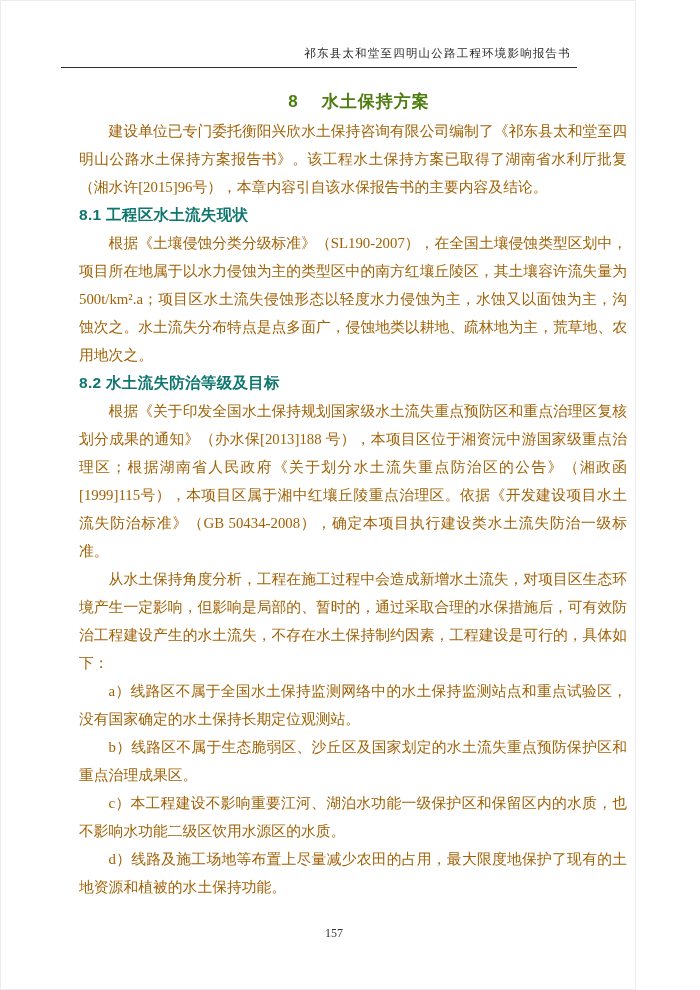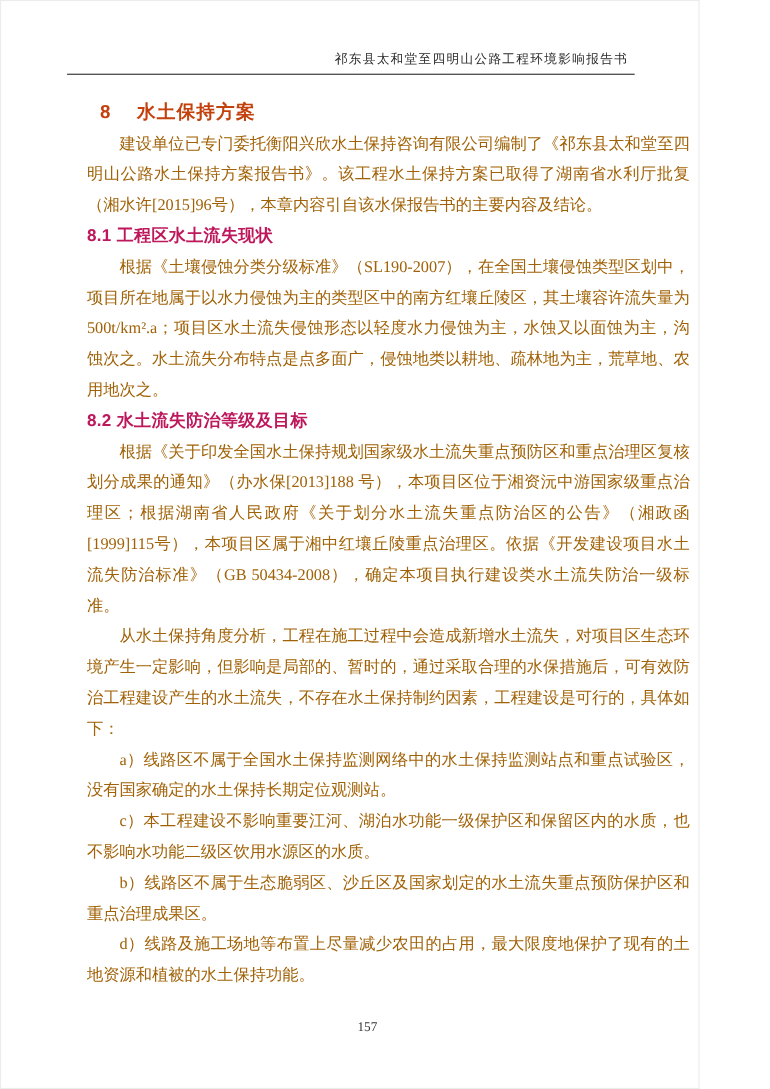--- a/index.html
+++ b/index.html
@@ -38,35 +38,36 @@
   .content {
     position: absolute;
     top: 68px;
     left: 78px;
     width: 548px;
   }
   .chapter-heading {
     font-family: "Liberation Sans", "DejaVu Sans", sans-serif;
     font-size: 17px;
     font-weight: bold;
-    color: #c2410c;
+    color: #4d7c0f;
     margin: 18px 0 0 12px;
     line-height: 30px;
     letter-spacing: 1px;
+    text-align: center;
   }
   .chapter-heading .chapter-number {
     display: inline-block;
     margin-right: 24px;
     letter-spacing: 0;
   }
   .section-heading {
     font-family: "Liberation Sans", "DejaVu Sans", sans-serif;
     font-size: 15.5px;
     font-weight: bold;
-    color: #be185d;
+    color: #0f766e;
     line-height: 28px;
     margin: 0;
     letter-spacing: 0.3px;
   }
   .para {
     font-size: 14.8px;
     line-height: 28px;
     margin: 0;
     text-align: justify;
     text-indent: 2em;
@@ -106,23 +107,23 @@
 
     <h2 class="section-heading">8.2 水土流失防治等级及目标</h2>
 
     <p class="para">根据《关于印发全国水土保持规划国家级水土流失重点预防区和重点治理区复核划分成果的通知》（办水保[2013]188 号），本项目区位于湘资沅中游国家级重点治理区；根据湖南省人民政府《关于划分水土流失重点防治区的公告》（湘政函[1999]115号），本项目区属于湘中红壤丘陵重点治理区。依据《开发建设项目水土流失防治标准》（GB 50434-2008），确定本项目执行建设类水土流失防治一级标准。</p>
 
 
     <p class="para">从水土保持角度分析，工程在施工过程中会造成新增水土流失，对项目区生态环境产生一定影响，但影响是局部的、暂时的，通过采取合理的水保措施后，可有效防治工程建设产生的水土流失，不存在水土保持制约因素，工程建设是可行的，具体如下：</p>
 
     <p class="para">a）线路区不属于全国水土保持监测网络中的水土保持监测站点和重点试验区，没有国家确定的水土保持长期定位观测站。</p>
 
+    <p class="para">b）线路区不属于生态脆弱区、沙丘区及国家划定的水土流失重点预防保护区和重点治理成果区。</p>
+
     <p class="para">c）本工程建设不影响重要江河、湖泊水功能一级保护区和保留区内的水质，也不影响水功能二级区饮用水源区的水质。</p>
-
-    <p class="para">b）线路区不属于生态脆弱区、沙丘区及国家划定的水土流失重点预防保护区和重点治理成果区。</p>
 
     <p class="para">d）线路及施工场地等布置上尽量减少农田的占用，最大限度地保护了现有的土地资源和植被的水土保持功能。</p>
 
   </div>
 
   <div class="page-footer">
     <span>157</span>
   </div>
 
 </div>

